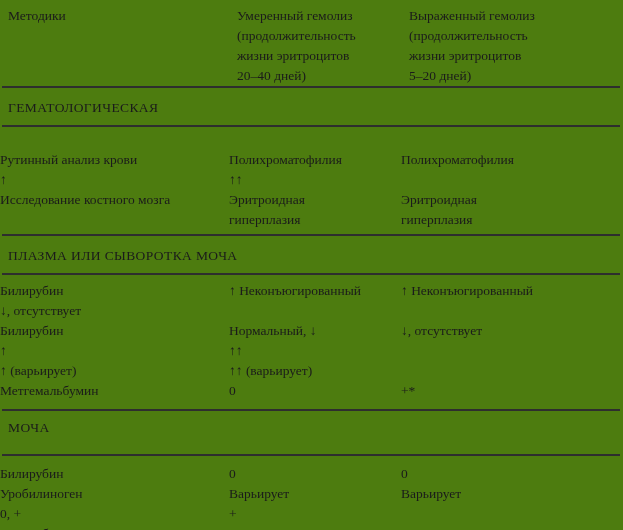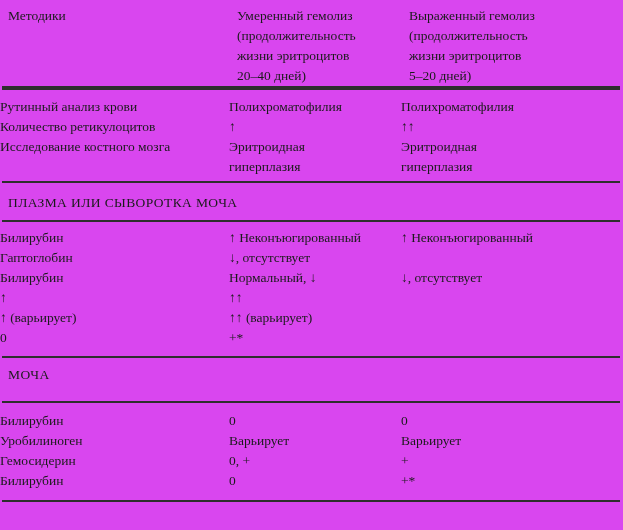--- a/index.html
+++ b/index.html
@@ -5,21 +5,21 @@
   html, body {
     margin: 0;
     padding: 0;
     background: #ffffff;
   }
   .page {
     position: relative;
     width: 623px;
     height: 530px;
     box-sizing: border-box;
-    background: #d946ef;
+    background: #4d7c0f;
     color: #1b1b1b;
     font-family: "Liberation Serif", "DejaVu Serif", serif;
     font-size: 13.5px;
     overflow: hidden;
     padding-top: 6px;
   }
   .inner {
     padding-left: 8px;
     padding-right: 4px;
   }
@@ -48,21 +48,21 @@
     padding: 11px 0 9px 0;
     line-height: 17px;
     letter-spacing: 0.4px;
   }
   .section-title.compact {
     padding: 8px 0 18px 0;
   }
   .rows-block {
     padding: 6px 0 6px 0;
   }
-  .rows-block.s1 { padding: 7px 0 4px 0; border-radius: 13px; }
+  .rows-block.s1 { padding: 23px 0 4px 0; border-radius: 13px; }
   .rows-block.s2 { padding: 6px 0 8px 0; }
   .rows-block.s3 { padding: 8px 0 9px 0; }
 </style>
 </head>
 <body>
 
 <div class="page">
   <div class="inner">
 
     <div class="grid header-grid">
@@ -73,29 +73,31 @@
 20–40 дней)</div>
       <div class="cell">Выраженный гемолиз
 (продолжительность
 жизни эритроцитов
 5–20 дней)</div>
     </div>
   </div>
 
   <hr class="rule">
 
+  <div class="inner">
+    <div class="section-title">ГЕМАТОЛОГИЧЕСКАЯ</div>
+  </div>
   <hr class="rule">
   <div class="inner rows-block s1">
     <div class="grid">
       <div class="cell">Рутинный анализ крови</div>
       <div class="cell">Полихроматофилия</div>
       <div class="cell">Полихроматофилия</div>
     </div>
     <div class="grid">
-      <div class="cell">Количество ретикулоцитов</div>
       <div class="cell">↑</div>
       <div class="cell">↑↑</div>
     </div>
     <div class="grid">
       <div class="cell">Исследование костного мозга</div>
       <div class="cell">Эритроидная
 гиперплазия</div>
       <div class="cell">Эритроидная
 гиперплазия</div>
     </div>
@@ -107,37 +109,37 @@
     <div class="section-title">ПЛАЗМА ИЛИ СЫВОРОТКА МОЧА</div>
   </div>
   <hr class="rule">
   <div class="inner rows-block s2">
     <div class="grid">
       <div class="cell">Билирубин</div>
       <div class="cell">↑ Неконъюгированный</div>
       <div class="cell">↑ Неконъюгированный</div>
     </div>
     <div class="grid">
-      <div class="cell">Гаптоглобин</div>
       <div class="cell">↓, отсутствует</div>
     </div>
     <div class="grid">
       <div class="cell">Билирубин</div>
       <div class="cell">Нормальный, ↓</div>
       <div class="cell">↓, отсутствует</div>
     </div>
     <div class="grid">
       <div class="cell">↑</div>
       <div class="cell">↑↑</div>
     </div>
     <div class="grid">
       <div class="cell">↑ (варьирует)</div>
       <div class="cell">↑↑ (варьирует)</div>
     </div>
     <div class="grid">
+      <div class="cell">Метгемальбумин</div>
       <div class="cell">0</div>
       <div class="cell">+*</div>
     </div>
   </div>
 
   <hr class="rule">
 
   <div class="inner">
     <div class="section-title compact">МОЧА</div>
   </div>
@@ -147,21 +149,20 @@
       <div class="cell">Билирубин</div>
       <div class="cell">0</div>
       <div class="cell">0</div>
     </div>
     <div class="grid">
       <div class="cell">Уробилиноген</div>
       <div class="cell">Варьирует</div>
       <div class="cell">Варьирует</div>
     </div>
     <div class="grid">
-      <div class="cell">Гемосидерин</div>
       <div class="cell">0, +</div>
       <div class="cell">+</div>
     </div>
     <div class="grid">
       <div class="cell">Билирубин</div>
       <div class="cell">0</div>
       <div class="cell">+*</div>
     </div>
   </div>
 

